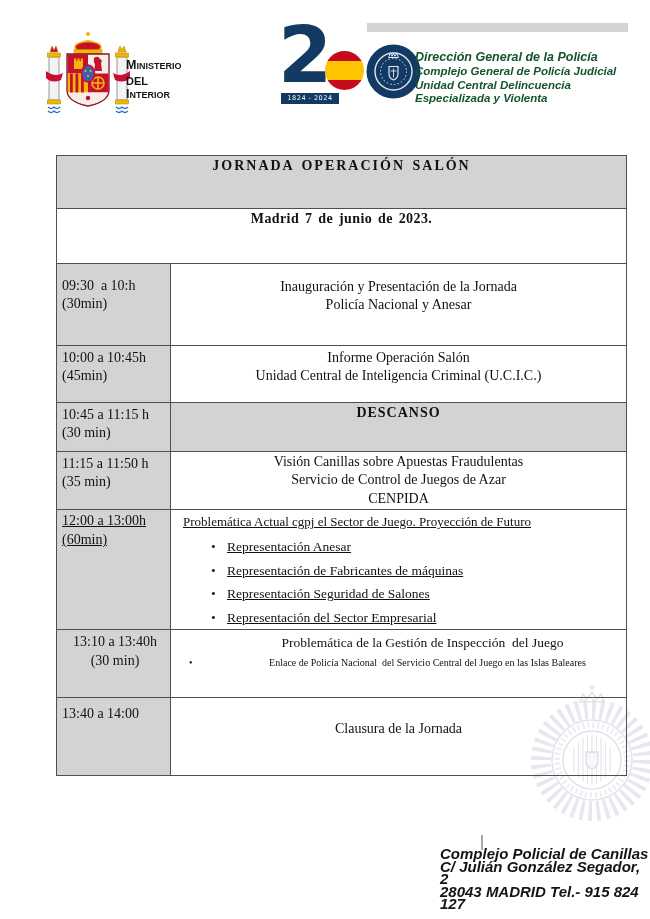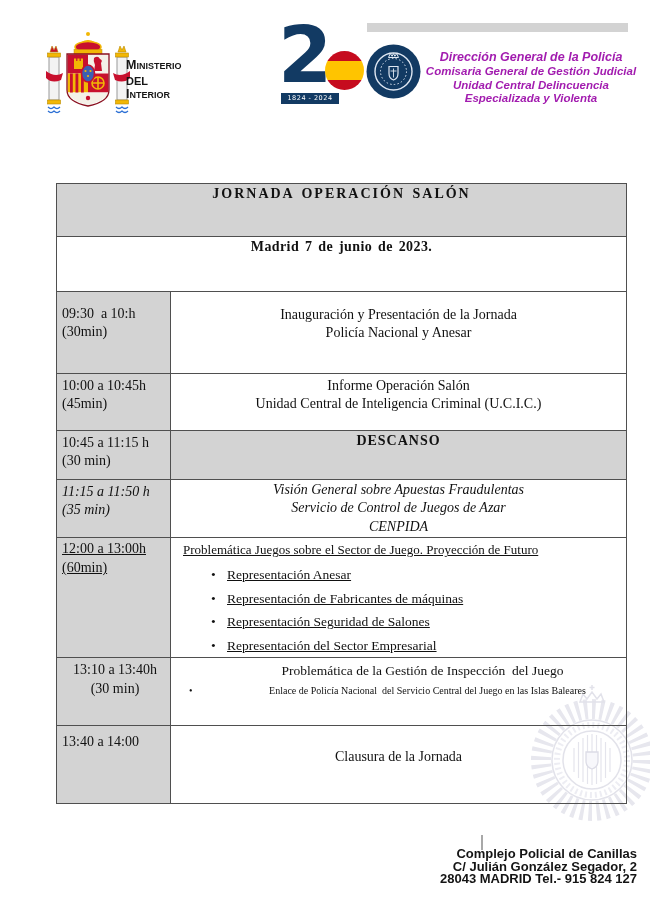--- a/index.html
+++ b/index.html
@@ -16,28 +16,28 @@
   .graybar{position:absolute;left:367px;top:23px;width:261px;height:9px;background:#d3d3d3;}
   .logo200{position:absolute;left:278px;top:30px;width:145px;height:80px;}
   .logo-digit{position:absolute;left:0;top:-14px;font-family:"DejaVu Sans",sans-serif;
               font-weight:bold;font-size:78px;line-height:78px;color:#123a63;letter-spacing:-2px;}
   .logo-years{position:absolute;left:3px;top:63px;width:58px;height:11px;background:#123a63;
               color:#ffffff;font-family:"DejaVu Sans",sans-serif;font-size:6.5px;line-height:11px;
               text-align:center;letter-spacing:.5px;}
   .logo-flag{position:absolute;left:47px;top:21px;width:39px;height:39px;border-radius:50%;
              background:linear-gradient(180deg,#c60b1e 0 26%,#ffc400 26% 74%,#c60b1e 74% 100%);}
   .logo-disc{position:absolute;left:88px;top:14px;}
-  .unit{position:absolute;left:415px;top:50px;width:232px;text-align:center;
-        font-family:"Liberation Sans",sans-serif;font-weight:bold;font-style:italic;color:#a21caf;}
+  .unit{position:absolute;left:415px;top:50px;width:232px;text-align:left;
+        font-family:"Liberation Sans",sans-serif;font-weight:bold;font-style:italic;color:#14532d;}
   .unit .u1{font-size:12.5px;line-height:15px;}
   .unit .u2{font-size:11.5px;line-height:13.5px;}
 
   
   table.agenda{position:absolute;left:56px;top:155px;width:570px;z-index:2;
-               border-collapse:collapse;table-layout:fixed;margin-top:28px;}
+               border-collapse:collapse;table-layout:fixed;}
   table.agenda td{border:1px solid #4f4f4f;font-size:14px;line-height:1.32;
                   overflow:hidden;vertical-align:top;}
   .gray{background:#d3d3d3;}
   .rowtitle td{height:50px;text-align:center;vertical-align:middle;font-weight:bold;
                font-size:16px;letter-spacing:2px;word-spacing:2px;}
   .rowdate td{height:52px;text-align:center;vertical-align:middle;font-weight:bold;
               font-size:15px;letter-spacing:.4px;word-spacing:2px;background:#fff;}
   .time{padding:3px 2px 3px 5px;}
   .tl{white-space:pre-wrap;}
   .t1{padding-top:13px;}
@@ -54,32 +54,32 @@
   .c5 .head{font-size:13px;line-height:19px;white-space:pre-wrap;}
   .c5 ul{margin:4px 0 0 0;padding:0 0 0 28px;list-style:none;}
   .c5 li{position:relative;padding-left:16px;font-size:13.5px;line-height:23.5px;white-space:pre-wrap;}
   .c5 li::before{content:"\2022";position:absolute;left:0;top:0;}
   .c6{padding:3px 2px 0 16px;background:transparent;}
   .c6 .head{padding-left:34px;font-size:13.5px;line-height:19px;white-space:pre-wrap;}
   .c6 ul{margin:1px 0 0 0;padding:0;list-style:none;}
   .c6 li{position:relative;padding-left:44px;font-size:10px;line-height:19px;white-space:pre-wrap;}
   .c6 li::before{content:"\2022";position:absolute;left:2px;top:0;}
   .c7{padding-top:22px;background:transparent;}
-  .h84{height:82px;}.h59{height:57px;}.h51{height:49px;}.h53{height:51px;font-style:italic;}
+  .h84{height:82px;}.h59{height:57px;}.h51{height:49px;}.h53{height:51px;}
   .h109{height:107px;text-decoration:underline;}.h70{height:68px;text-align:center;}.h80{height:78px;}
 
   
   .emailbox{position:absolute;left:35px;top:851px;width:118px;height:38px;border:1px solid #c9c9c9;
             padding:5px 8px;box-sizing:content-box;font-family:"Liberation Sans",sans-serif;}
   .emaillabel{font-size:7.5px;font-weight:bold;font-style:italic;color:#bcc2cf;letter-spacing:.3px;}
   .emaillink{display:inline-block;margin-top:3px;font-size:11px;font-weight:bold;font-style:italic;
              color:#2222d8;text-decoration:underline;}
   .foldmark{position:absolute;left:481px;top:835px;width:1.5px;height:15px;background:#a8a8a8;}
   .address{position:absolute;left:440px;top:848px;font-family:"Liberation Sans",sans-serif;
-           font-size:13px;line-height:12.5px;font-weight:bold;color:#141414;text-align:right;}
+           font-size:15px;line-height:12.5px;font-weight:bold;font-style:italic;color:#141414;}
   .watermark{position:absolute;left:512px;top:678px;z-index:1;}
 </style>
 </head>
 <body>
 
 <div class="page">
 
   <svg class="crest" width="88" height="92" viewBox="0 0 88 92">
 
     <rect x="5" y="31" width="10" height="43" fill="#f3f3f3" stroke="#9a9a9a" stroke-width="1"></rect>
@@ -146,21 +146,21 @@
       <circle cx="27.5" cy="27.5" r="18.5" fill="none" stroke="#dfe7f2" stroke-width="1.4"></circle>
       <circle cx="27.5" cy="27.5" r="13" fill="none" stroke="#dfe7f2" stroke-width="1" stroke-dasharray="1.5 2.2"></circle>
       <path d="M22.5 13.5 l1.8 -4 1.8 2.8 1.4 -2.8 1.4 2.8 1.8 -2.8 1.8 4 z" fill="none" stroke="#dfe7f2" stroke-width="1"></path>
       <path d="M23 22.5 h9 v7 q0 5 -4.5 6.5 q-4.5 -1.5 -4.5 -6.5 z" fill="none" stroke="#dfe7f2" stroke-width="1.2"></path>
       <path d="M27.5 24.5 v9 M24.5 27 h6" stroke="#dfe7f2" stroke-width=".9"></path>
     </svg>
   </div>
 
   <div class="unit">
     <div class="u1">Dirección General de la Policía</div>
-    <div class="u2">Comisaria General de Gestión Judicial</div>
+    <div class="u2">Complejo General de Policía Judicial</div>
     <div class="u2">Unidad Central Delincuencia</div>
     <div class="u2">Especializada y Violenta</div>
   </div>
 
   <svg class="watermark" width="160" height="155" viewBox="0 0 160 155">
     <g stroke="#e7e7ee" fill="none">
       <circle cx="80" cy="82" r="51" stroke-width="20" stroke-dasharray="3.5 4.5"></circle>
       <circle cx="80" cy="82" r="40" stroke-width="1.5" stroke="#e2e2ea"></circle>
       <circle cx="80" cy="82" r="35" stroke-width="6" stroke-dasharray="2 3" stroke="#ededf3"></circle>
       <circle cx="80" cy="82" r="29" stroke-width="1.5" stroke="#e2e2ea"></circle>
@@ -223,33 +223,33 @@
       </td>
       <td class="cc c3">DESCANSO</td>
     </tr>
 
     <tr class="h53">
       <td class="gray time t4">
         <div class="tl">11:15 a 11:50 h</div>
         <div class="tl">(35 min)</div>
       </td>
       <td class="cc c4">
-        <div>Visión General sobre Apuestas Fraudulentas</div>
+        <div>Visión Canillas sobre Apuestas Fraudulentas</div>
         <div>Servicio de Control de Juegos de Azar</div>
         <div>CENPIDA</div>
       </td>
     </tr>
 
     <tr class="h109">
       <td class="gray time t5">
         <div class="tl">12:00 a 13:00h</div>
         <div class="tl">(60min)</div>
       </td>
       <td class="c5">
-        <div class="head">Problemática Juegos sobre el Sector de Juego. Proyección de Futuro</div>
+        <div class="head">Problemática Actual cgpj el Sector de Juego. Proyección de Futuro</div>
         <ul>
           <li>Representación Anesar</li>
           <li>Representación de Fabricantes de máquinas</li>
           <li>Representación Seguridad de Salones</li>
           <li>Representación del Sector Empresarial</li>
         </ul>
       </td>
     </tr>
 
     <tr class="h70">

